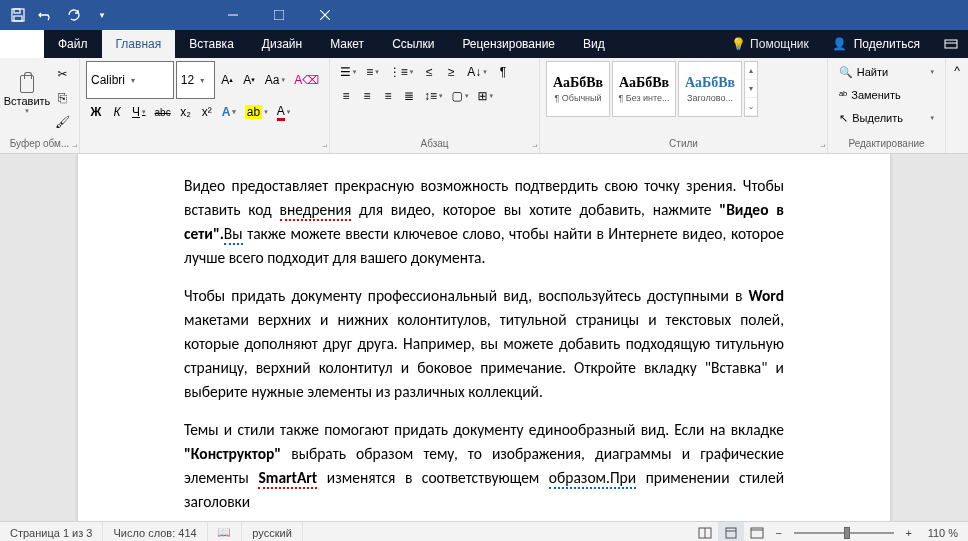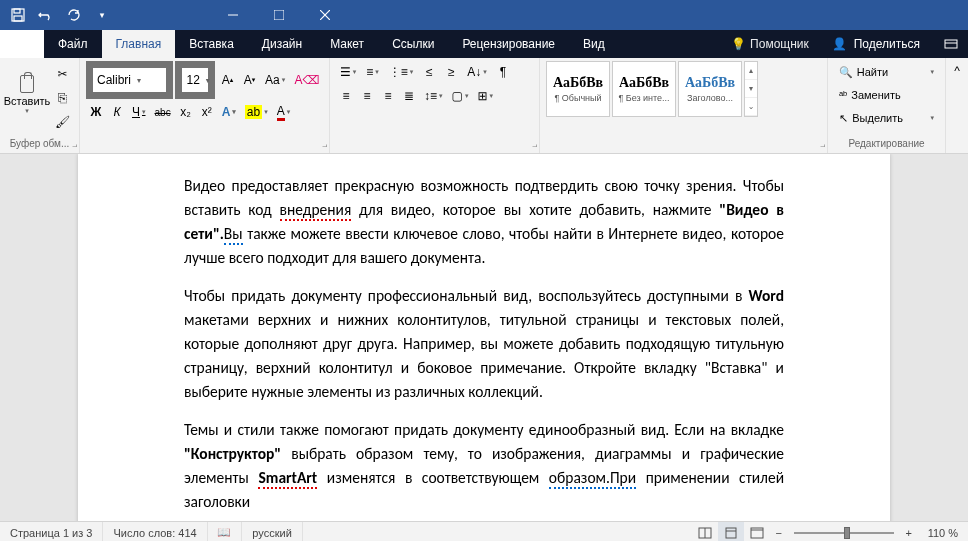--- a/index.html
+++ b/index.html
@@ -26,21 +26,21 @@
 .ribbon { height:96px; background:#f3f3f3; border-bottom:1px solid #d4d4d4; display:flex; }
 .rgroup { border-right:1px solid #e1e1e1; padding:3px 6px; display:flex; flex-direction:column; position:relative; }
 .rgroup-lbl { font-size:10px; color:#666; text-align:center; margin-top:auto; padding-bottom:1px; white-space:nowrap; overflow:hidden; }
 .rgroup-dlg::after { content:"⌐"; transform:rotate(180deg); position:absolute; right:2px; bottom:1px; color:#888; font-size:9px; }
 .rrow { display:flex; align-items:center; gap:2px; }
 .rrow2 { display:flex; align-items:center; gap:1px; margin-top:2px; }
 .rbtn { min-width:20px; height:22px; padding:0 3px; display:inline-flex; align-items:center; justify-content:center; border:1px solid transparent; cursor:pointer; font-size:12px; }
 .rbtn.dd::after { content:"▾"; font-size:7px; margin-left:2px; color:#666; }
 .bigbtn { width:42px; height:68px; display:flex; flex-direction:column; align-items:center; justify-content:center; padding:2px; cursor:pointer; border:1px solid transparent; }
 .bigbtn .lbl { font-size:11px; margin-top:2px; }
-.sel { height:38px; border:7px solid #737373; background:#fff; display:flex; align-items:center; padding:12px 4px; font-size:12px; }
+.sel { height:38px; border:1px solid #737373; background:#fff; display:flex; align-items:center; padding:12px 4px; font-size:12px; }
 .sel::after { content:"▾"; font-size:8px; margin-left:6px; color:#666; }
 .style-gal { display:flex; gap:2px; height:56px; }
 .style-tile { width:64px; border:1px solid #ccc; background:#fff; display:flex; flex-direction:column; align-items:center; justify-content:center; cursor:pointer; font-size:10px; }
 .style-tile .prev { font-size:14px; font-family:"Times New Roman",serif;font-weight:bold; }
 .style-tile .nm { font-size:9px; color:#555; margin-top:2px; white-space:nowrap; overflow:hidden; width:100%; text-align:center; }
 .gal-more { width:14px; display:flex; flex-direction:column; border:1px solid #ccc; background:#fff; }
 .gal-more div { flex:1; display:flex; align-items:center; justify-content:center; font-size:8px; color:#666; border-bottom:1px solid #eee; cursor:pointer; }
 .edit-col { display:flex; flex-direction:column; gap:1px; }
 .edit-item { display:flex; align-items:center; gap:4px; height:22px; padding:0 4px; white-space:nowrap; cursor:pointer; border:1px solid transparent; font-size:11px; }
 
@@ -194,20 +194,21 @@
     </div>
     <div class="rrow2">
       <div class="rbtn">≡</div>
       <div class="rbtn">≡</div>
       <div class="rbtn">≡</div>
       <div class="rbtn">≣</div>
       <div class="rbtn dd">↕≡</div>
       <div class="rbtn dd">▢</div>
       <div class="rbtn dd">⊞</div>
     </div>
+    <div class="rgroup-lbl">Абзац</div>
   </div>
 
   <div class="rgroup rgroup-dlg" style="flex:1">
     <div class="style-gal">
       <div class="style-tile">
           <span class="prev">АаБбВв</span>
           <span class="nm">¶ Обычный</span>
         </div>
       <div class="style-tile">
           <span class="prev">АаБбВв</span>
@@ -216,20 +217,21 @@
       <div class="style-tile">
           <span class="prev" style="color:#2e74b5">АаБбВв</span>
           <span class="nm">Заголово...</span>
         </div>
       <div class="gal-more">
           <div>▴</div>
           <div>▾</div>
           <div>⌄</div>
         </div>
     </div>
+    <div class="rgroup-lbl">Стили</div>
   </div>
 
   <div class="rgroup" style="width:118px">
     <div class="edit-col">
       <div class="edit-item">
           <span>🔍</span>
           <span>Найти</span>
           <span style="font-size:7px;margin-left:auto;color:#666">▾</span>
         </div>
       <div class="edit-item">

